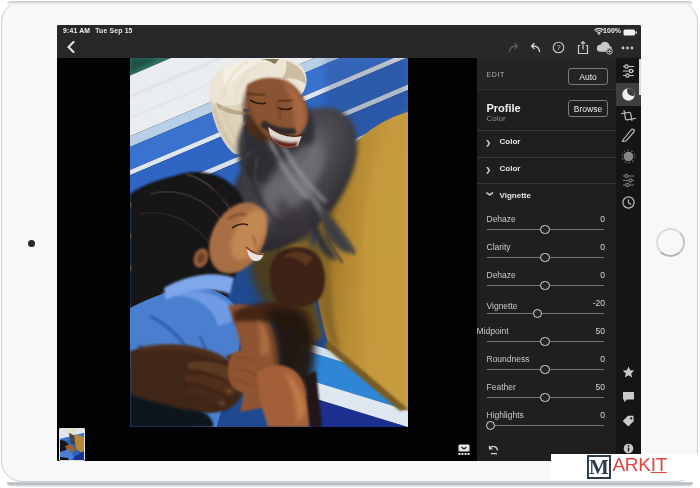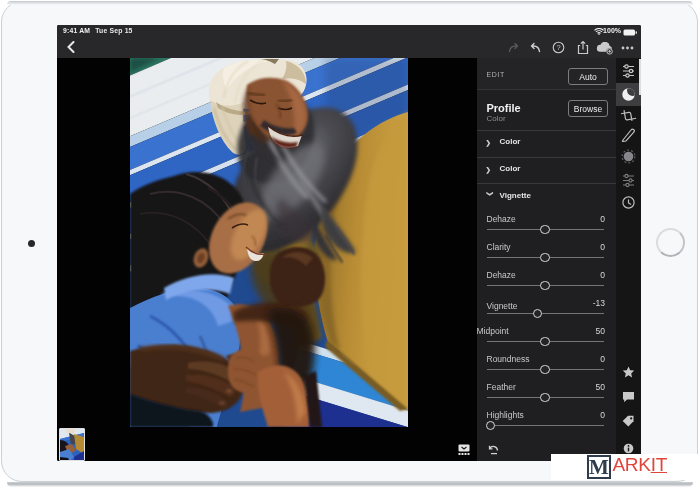--- a/index.html
+++ b/index.html
@@ -293,21 +293,21 @@
       <div class="knob" style="left:63.7px; top:166.6px;"></div>
       <div class="lbl" style="left:10px; top:183.5px;">Clarity</div>
       <div class="val" style="top:183.5px;">0</div>
       <div class="track" style="top:198.5px;"></div>
       <div class="knob" style="left:63.7px; top:194.6px;"></div>
       <div class="lbl" style="left:10px; top:211.5px;text-align:right;">Dehaze</div>
       <div class="val" style="top:211.5px;">0</div>
       <div class="track" style="top:226.5px;"></div>
       <div class="knob" style="left:63.7px; top:222.6px;"></div>
       <div class="lbl" style="left:10px; top:243px;">Vignette</div>
-      <div class="val" style="top:239.5px;">-13</div>
+      <div class="val" style="top:239.5px;">-20</div>
       <div class="track" style="top:254.5px;"></div>
       <div class="knob" style="left:56.5px; top:250.6px;"></div>
       <div class="lbl" style="left:0; top:267.5px;">Midpoint</div>
       <div class="val" style="top:267.5px;">50</div>
       <div class="track" style="top:282.5px;"></div>
       <div class="knob" style="left:63.7px; top:278.6px;"></div>
       <div class="lbl" style="left:10px; top:295.5px;">Roundness</div>
       <div class="val" style="top:295.5px;">0</div>
       <div class="track" style="top:310.5px;"></div>
       <div class="knob" style="left:63.7px; top:306.6px;"></div>

